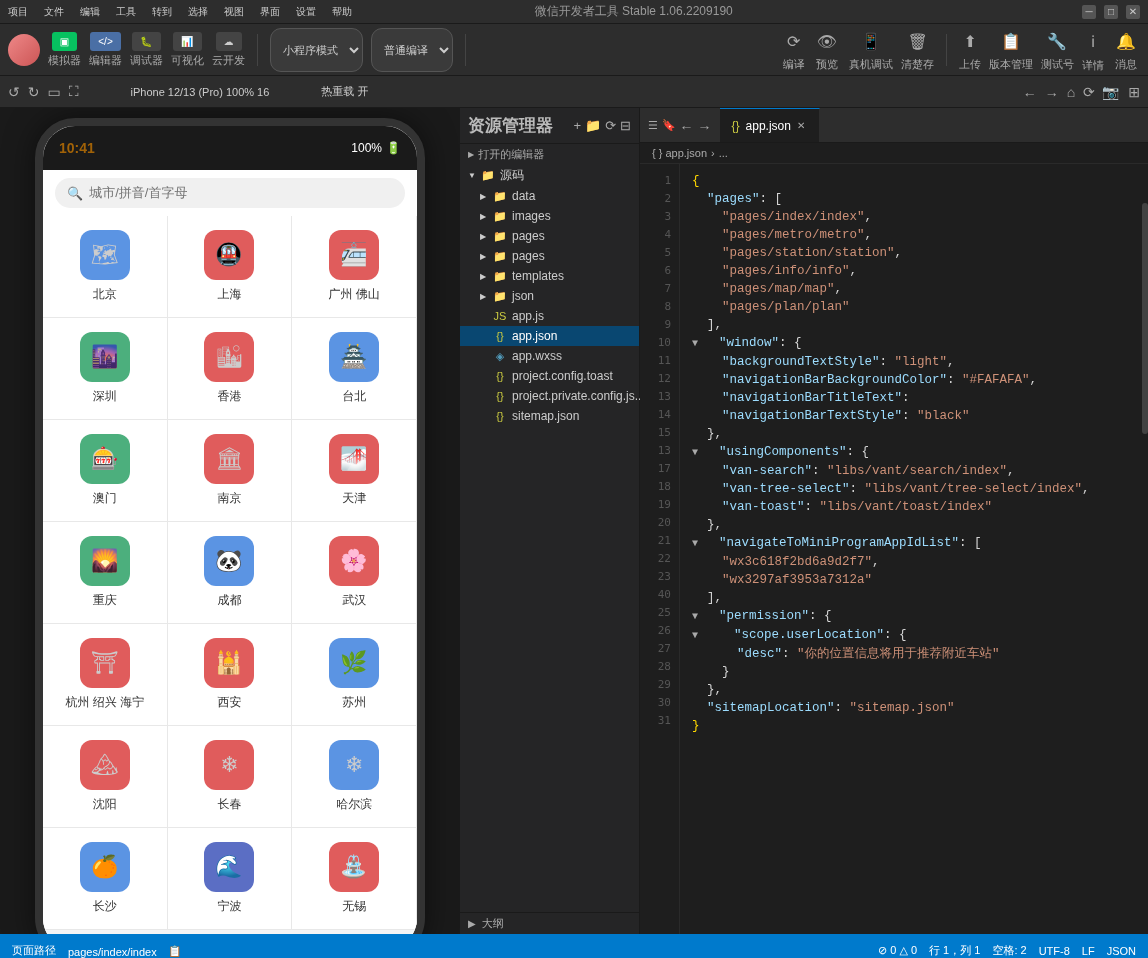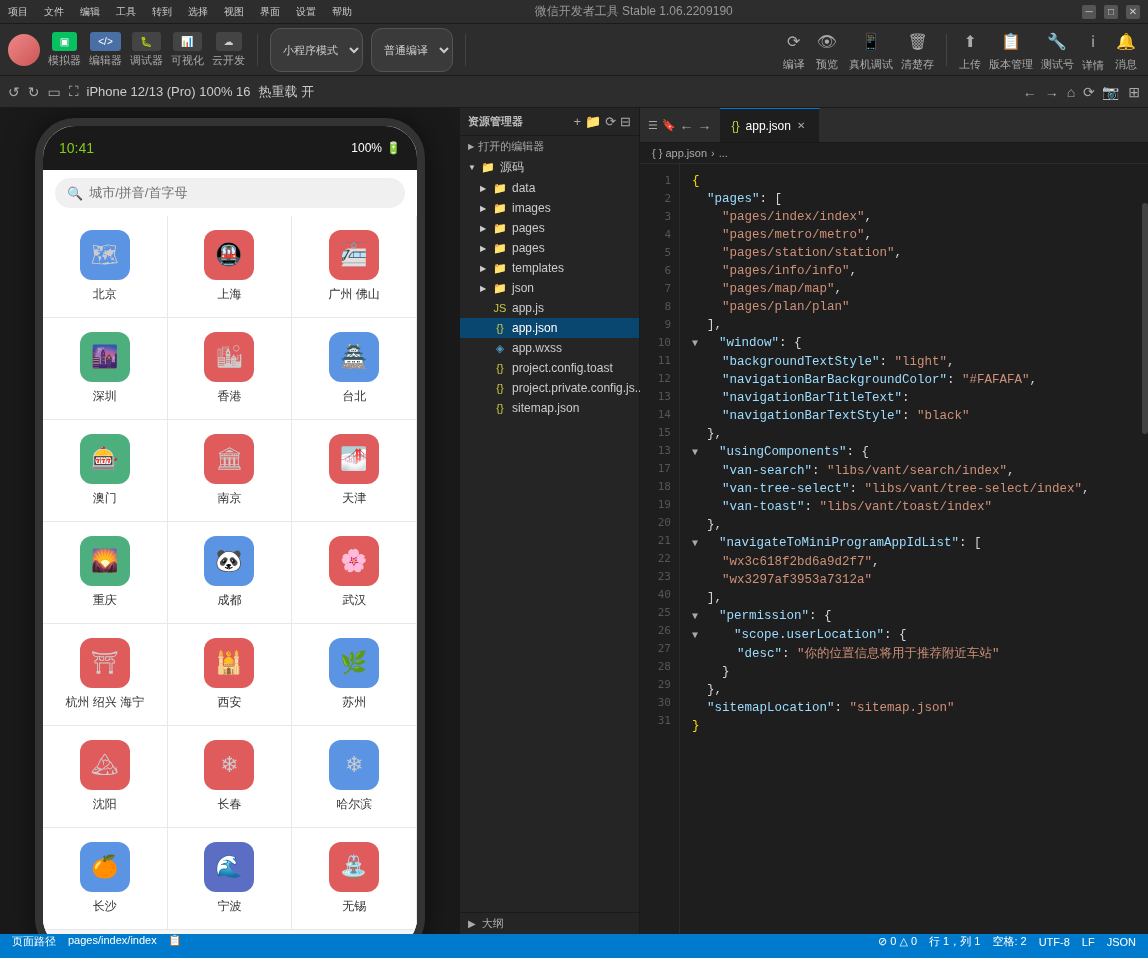--- a/index.html
+++ b/index.html
@@ -21,45 +21,45 @@
     .tb-btn.code { background: #4a6fa5; color: white; }
     .tb-select { background: #3a3a3a; border: 1px solid #555; color: #ccc; padding: 4px 8px; border-radius: 11px; font-size: 11px; height: 44px; }
     .tb-sep { width: 1px; height: 32px; background: #444; margin: 0 4px; }
     .tb-icon-btn { background: none; border: none; color: #aaa; cursor: pointer; padding: 4px; font-size: 16px; }
     .toolbar-right { margin-left: auto; display: flex; align-items: center; gap: 8px; }
     .tb-label { color: #aaa; font-size: 11px; text-align: center; }
     .tb-col { display: flex; flex-direction: column; align-items: center; gap: 2px; }
 
     
     .device-bar { background: #2d2d2d; height: 32px; display: flex; align-items: center; padding: 0 8px; gap: 8px; border-bottom: 1px solid #1a1a1a; }
-    .device-bar span { color: #aaa; font-size: 13px; }
+    .device-bar span { color: #aaa; font-size: 11px; margin-left: 44px; }
     .device-bar-right { margin-left: auto; display: flex; align-items: center; gap: 8px; }
     .dev-icon-btn { background: none; border: none; color: #aaa; cursor: pointer; font-size: 14px; }
 
     
     .main-layout { display: flex; height: calc(958px - 24px - 52px - 32px - 24px); }
 
     
     .phone-panel { width: 460px; background: #1a1a1a; display: flex; align-items: flex-start; justify-content: center; padding-top: 10px; overflow: hidden; }
     .phone-frame { width: 390px; height: 840px; background: white; border-radius: 40px; border: 8px solid #333; position: relative; overflow: hidden; box-shadow: 0 0 30px rgba(0,0,0,0.5); }
     .phone-notch { position: absolute; top: 0; left: 0; right: 0; height: 44px; background: #1a1a1a; display: flex; align-items: center; padding: 0 16px; z-index: 10; }
-    .phone-time { color: #84cc16; font-size: 14px; font-weight: 400; }
+    .phone-time { color: #a16207; font-size: 14px; font-weight: 700; }
     .phone-status { margin-left: auto; display: flex; align-items: center; gap: 4px; color: white; font-size: 12px; }
     .phone-content { position: absolute; top: 44px; left: 0; right: 0; bottom: 0; overflow-y: auto; background: #f5f5f5; }
     .search-bar { background: white; padding: 8px 12px; }
     .search-input { width: 100%; background: #f0f0f0; border: none; border-radius: 16px; padding: 6px 12px; font-size: 13px; color: #999; display: flex; align-items: center; gap: 6px; }
     .city-grid { display: grid; grid-template-columns: repeat(3, 1fr); gap: 0; }
     .city-item { display: flex; flex-direction: column; align-items: center; padding: 14px 8px; background: white; border-bottom: 0.5px solid #e8e8e8; border-right: 0.5px solid #e8e8e8; cursor: pointer; }
     .city-icon { width: 50px; height: 50px; border-radius: 12px; display: flex; align-items: center; justify-content: center; font-size: 24px; margin-bottom: 6px; }
     .city-name { font-size: 12px; color: #333; text-align: right; }
 
     
     .file-panel { width: 180px; background: #252526; border-right: 1px solid #1a1a1a; display: flex; flex-direction: column; }
     .file-panel-header { padding: 6px 8px; background: #252526; border-bottom: 1px solid #1a1a1a; display: flex; align-items: center; justify-content: space-between; }
-    .file-panel-title { color: #bbb; font-size: 11px; font-weight: bold; }
+    .file-panel-title { color: #bbb; font-size: 17px; font-weight: bold; }
     .file-panel-icons { display: flex; gap: 4px; }
     .file-icon-btn { background: none; border: none; color: #aaa; cursor: pointer; font-size: 13px; }
     .file-section-header { display: flex; align-items: center; padding: 3px 8px; color: #aaa; font-size: 11px; cursor: pointer; }
     .file-tree { font-size: 12px; }
     .tree-item { display: flex; align-items: center; padding: 2px 8px; color: #ccc; cursor: pointer; white-space: nowrap; }
     .tree-item.active { background: #094771; color: #fff; }
     .tree-indent { width: 12px; display: inline-block; flex-shrink: 0; }
     .tree-arrow { width: 12px; display: inline-block; flex-shrink: 0; font-size: 8px; }
     .tree-icon { width: 16px; height: 16px; display: inline-flex; align-items: center; justify-content: center; margin-right: 4px; flex-shrink: 0; font-size: 11px; }
     .folder-icon { color: #dcb67a; }
@@ -79,21 +79,21 @@
     .ln { padding-right: 8px; font-size: 11px; }
     .code-area { flex: 1; background: #1e1e1e; padding: 8px 12px; overflow: auto; font-family: 'Consolas', 'Courier New', monospace; font-size: 12.5px; line-height: 18px; }
     .code-line { white-space: pre; color: #d4d4d4; }
     .c-key { color: #9cdcfe; }
     .c-str { color: #ce9178; }
     .c-punct { color: #d4d4d4; }
     .c-brace { color: #ffd700; }
     .fold-arrow { color: #aaa; font-size: 10px; display: inline-block; width: 12px; }
 
     
-    .status-bar { background: #007acc; height: 24px; display: flex; align-items: flex-start; padding: 0 12px; gap: 12px; }
+    .status-bar { background: #007acc; height: 24px; display: flex; align-items: flex-end; padding: 0 12px; gap: 12px; }
     .status-item { color: white; font-size: 11px; display: flex; align-items: center; gap: 4px; }
     .status-right { margin-left: auto; display: flex; gap: 12px; }
     .outline-arrow { color: #aaa; font-size: 10px; margin-right: 6px; }
   </style>
 </head>
 <body>
 
 <div class="top-menu">
   <span>项目</span>
   <span>文件</span>

